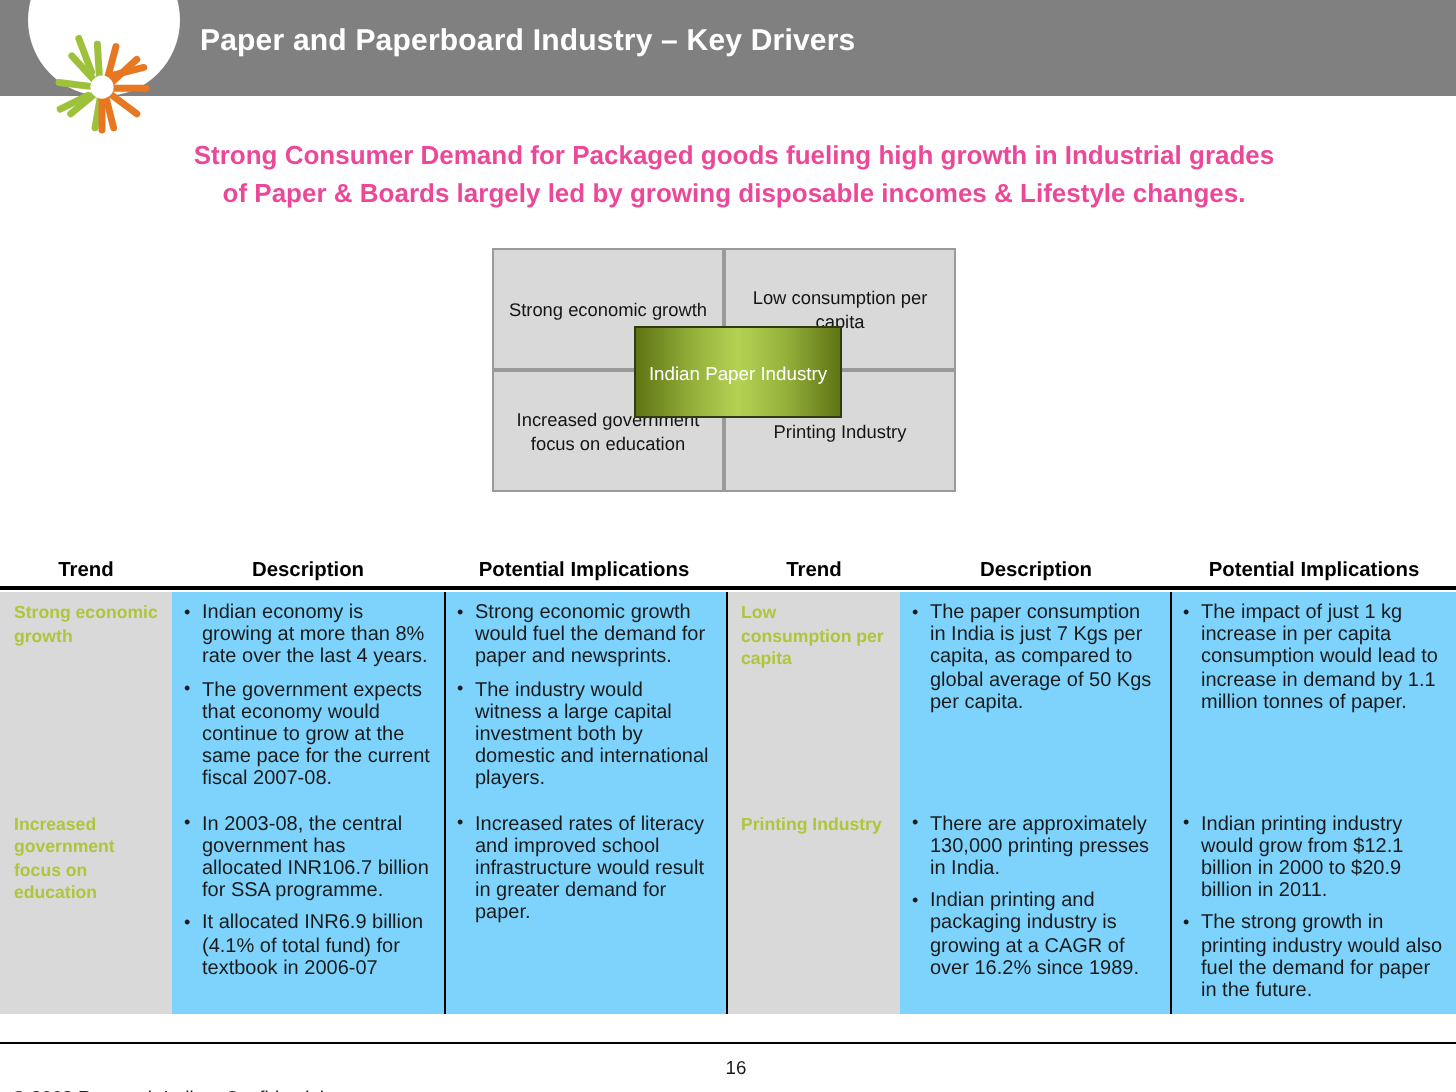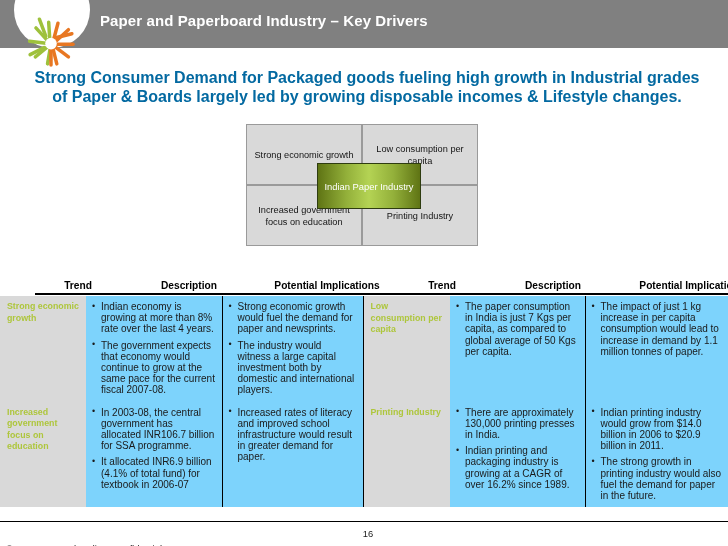--- a/index.html
+++ b/index.html
@@ -53,22 +53,22 @@
     white-space: nowrap;
   }
 
   
   .subtitle {
     position: absolute;
     left: 22px;
     top: 68px;
     width: 690px;
     text-align: center;
-    color: #0369a1;
-    font-size: 16px;
+    color: #ec4899;
+    font-size: 13px;
     font-weight: bold;
     line-height: 19px;
   }
 
   
   .matrix {
     position: absolute;
     left: 246px;
     top: 124px;
     width: 232px;
@@ -117,21 +117,20 @@
   
   .table-wrap {
     position: absolute;
     left: 0;
     top: 262px;
     width: 728px;
   }
   .col-head-row {
     position: relative;
     height: 32px;
-    margin-left: 35px;
   }
   .col-head {
     position: absolute;
     bottom: 2px;
     text-align: center;
     font-size: 10.2px;
     font-weight: bold;
     color: #000000;
     line-height: 12px;
   }
@@ -322,21 +321,21 @@
           </td>
           <td class="trend">Printing Industry</td>
           <td>
             <ul class="bullets">
               <li>There are approximately 130,000 printing presses in India.</li>
               <li>Indian printing and packaging industry is growing at a CAGR of over 16.2% since 1989.</li>
             </ul>
           </td>
           <td class="nodivider">
             <ul class="bullets">
-              <li>Indian printing industry would grow from $14.0 billion in 2006 to $20.9 billion in 2011.</li>
+              <li>Indian printing industry would grow from $12.1 billion in 2000 to $20.9 billion in 2011.</li>
               <li>The strong growth in printing industry would also fuel the demand for paper in the future.</li>
             </ul>
           </td>
         </tr>
       </tbody>
     </table>
   </div>
 
   <div class="footer-rule"></div>
   <div class="footer-text">© 2008 Research India – Confidential</div>

